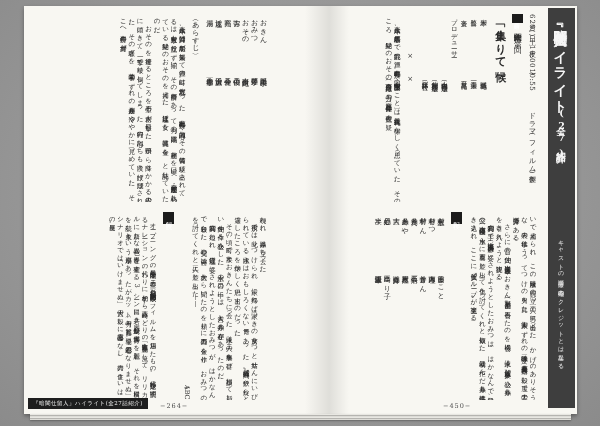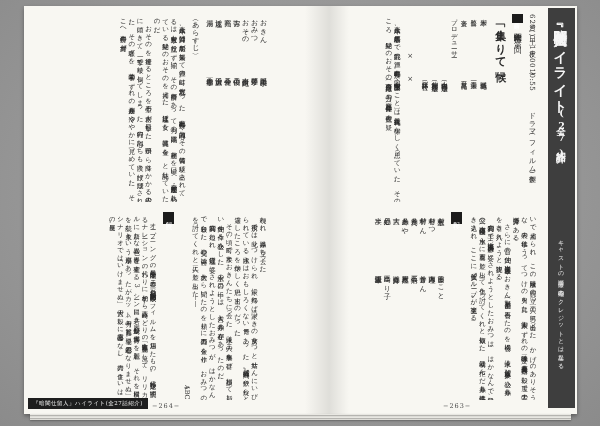--- a/index.html
+++ b/index.html
@@ -82,21 +82,21 @@
   .boxlabel{
     display:inline-block;background:#1c1c1c;color:#fff;
     font-size:6.5px;padding:4px 1px;letter-spacing:2px;
   }
   .cast-line{font-size:7px;line-height:1.28;letter-spacing:.5px;}
   .cast-line .role{display:inline-block;height:58px;}
   .pagenum{
     position:absolute;bottom:4px;font-size:6.5px;color:#4a4a4a;letter-spacing:1px;
   }
   .pagenum-right{left:118px;}
-  .pagenum-left{left:128px;text-align:center;}
+  .pagenum-left{left:136px;text-align:center;}
   
   .lp-content{
     position:absolute;left:12px;top:8px;right:58px;bottom:10px;
   }
   .arasuji-label{font-size:7px;padding-top:2px;margin:0 4px;}
   .end-col{font-size:6.5px;text-align:end;margin-left:2px;}
   .kaisetsu{font-size:6.3px;}
   .footer-label{
     position:absolute;left:4px;bottom:5px;
     background:#1e1e1e;color:#f2f2f2;
@@ -170,19 +170,19 @@
           <div class="cast-line"><span class="role">糸井あや</span><span class="actor">木村夏江</span></div>
           <div class="cast-line"><span class="role">大吉</span><span class="actor">近藤洋介</span></div>
           <div class="cast-line"><span class="role">妙心尼</span><span class="actor">三島ゆり子</span></div>
           <div class="cast-line"><span class="role">半次</span><span class="actor">津坂匡章</span></div>
         </div>
       </div>
       <div class="band">
         <div class="band-title"><span>『暗闇仕留人』ハイライト</span><span class="tparen">(全27話紹介)</span></div>
         <div class="band-note">キャストの順番は本編のクレジットとは異なる</div>
       </div>
-      <div class="pagenum pagenum-right">−263−</div>
+      <div class="pagenum pagenum-right">−450−</div>
     </div>
 
     <div class="gutter"></div>
   </div>
   <div class="page-stack"></div>
 </div>
 
 </body></html>

